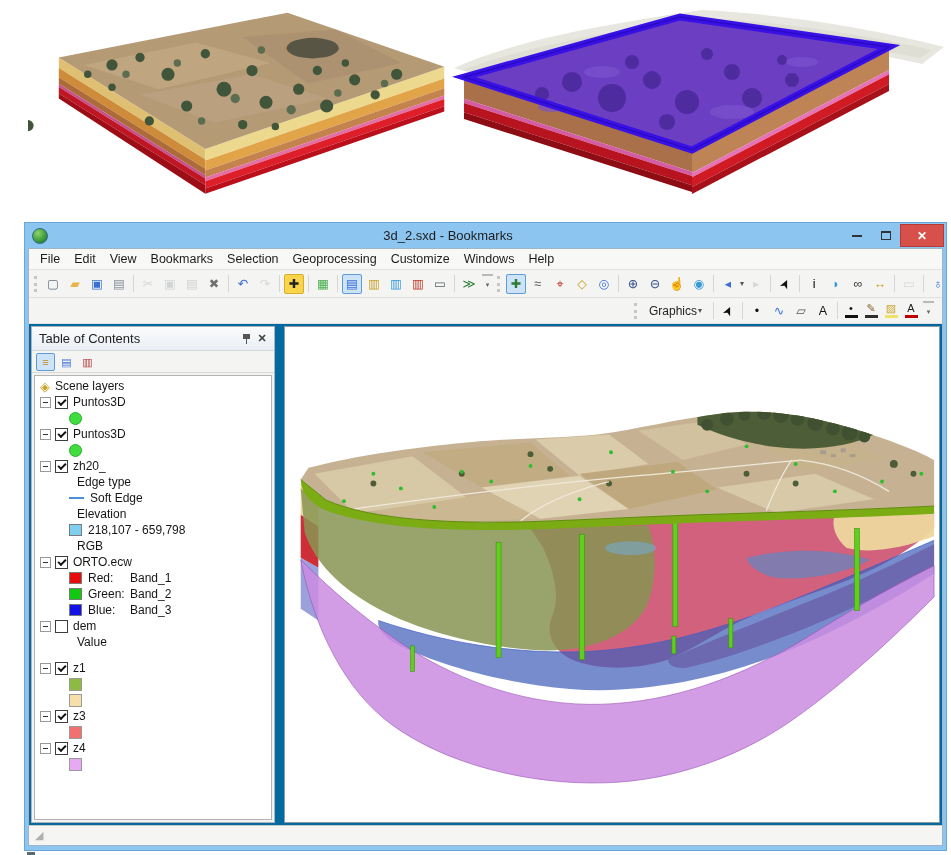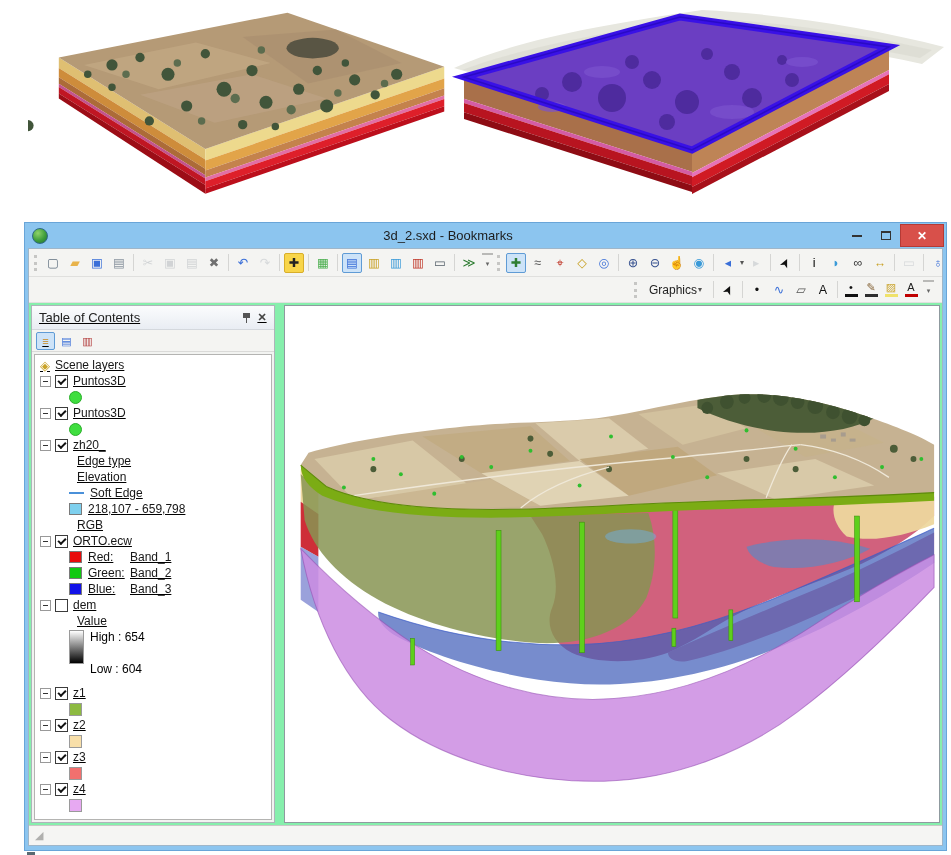--- a/index.html
+++ b/index.html
@@ -42,21 +42,21 @@
   .tbcaret{font-size:8px;color:#555;margin-left:1px;margin-right:1px;flex:0 0 auto;}
   .overflowbtn{display:inline-flex;flex-direction:column;align-items:center;justify-content:center;width:11px;height:18px;
       font-size:7px;color:#666;border-top:2px solid #b9b9b7;margin:0 2px;flex:0 0 auto;}
   .textbtn{display:inline-flex;align-items:center;height:20px;padding:0 6px;font-size:12px;color:#222;
       border:1px solid transparent;border-radius:2px;}
   .colorbtn{display:inline-flex;flex-direction:column;align-items:center;justify-content:center;width:18px;height:18px;
       margin:0 1px;flex:0 0 auto;}
   .colorbtn .cg{font-size:11px;line-height:11px;}
   .colorbtn .cbar{width:13px;height:3px;margin-top:1px;}
 
-  .content{flex:1;display:flex;min-height:0;padding:2px;gap:9px;background:#86efac;text-decoration:underline;}
+  .content{flex:1;display:flex;min-height:0;padding:2px;gap:9px;background:#0369a1;}
   
   .toc{width:244px;flex:0 0 auto;background:#f2f3f1;border:1px solid #aeb4ba;box-sizing:border-box;
       display:flex;flex-direction:column;min-height:0;}
   .toc-header{height:23px;background:linear-gradient(#fbfcfd,#e9edf3);border-bottom:1px solid #d4d8dd;
       display:flex;align-items:center;padding:0 4px 0 7px;flex:0 0 auto;}
   .toc-title{flex:1;font-size:13px;color:#222;}
   .toc-hbtn{width:16px;height:16px;display:flex;align-items:center;justify-content:center;color:#444;font-size:10px;}
   .pin-shape{position:relative;width:9px;height:12px;}
   .pin-shape::before{content:"";position:absolute;left:1px;top:1px;width:7px;height:5px;background:#555;}
   .pin-shape::after{content:"";position:absolute;left:4px;top:6px;width:1px;height:5px;background:#555;}
@@ -208,20 +208,31 @@
           <span class="minimize-shape"></span>
         </span>
       <span class="winbtn">
           <span class="maximize-shape"></span>
         </span>
       <span class="closebtn">✕</span>
     </div>
 
     <div class="client">
 
+      <div class="menubar">
+          <span class="mitem">File</span>
+          <span class="mitem">Edit</span>
+          <span class="mitem">View</span>
+          <span class="mitem">Bookmarks</span>
+          <span class="mitem">Selection</span>
+          <span class="mitem">Geoprocessing</span>
+          <span class="mitem">Customize</span>
+          <span class="mitem">Windows</span>
+          <span class="mitem">Help</span>
+        </div>
 
       <div class="toolbar">
         <span class="grip"></span>
         <span id="tb-standard" style="display:inline-flex;align-items:center;">
             <span class="tbicon" style="color: rgb(96, 112, 128);">▢</span>
             <span class="tbicon" style="color: rgb(232, 179, 75);">▰</span>
             <span class="tbicon" style="color: rgb(58, 111, 216);">▣</span>
             <span class="tbicon" style="color: rgb(138, 148, 160);">▤</span>
             <span class="tbsep"></span>
             <span class="tbicon disabled" style="color: rgb(154, 160, 168);">✂</span>
@@ -350,26 +361,26 @@
                 <div class="dotsym" style="background: rgb(63, 222, 63);"></div>
               </div>
               <div class="trow">
                 <div class="expander"></div>
                 <div class="cbx checked"></div>
                 <div>zh20_</div>
               </div>
               <div class="trow ind-txt">
                 <div>Edge type</div>
               </div>
+              <div class="trow ind-sym">
+                <div class="edgesym" style="background: rgb(74, 144, 217);"></div>
+                <div>Soft Edge</div>
+              </div>
               <div class="trow ind-txt">
                 <div>Elevation</div>
-              </div>
-              <div class="trow ind-sym">
-                <div class="edgesym" style="background: rgb(74, 144, 217);"></div>
-                <div>Soft Edge</div>
               </div>
               <div class="trow ind-sym">
                 <div class="chipsym" style="background: rgb(126, 208, 238);"></div>
                 <div>218,107 - 659,798</div>
               </div>
               <div class="trow ind-txt">
                 <div>RGB</div>
               </div>
               <div class="trow">
                 <div class="expander"></div>
@@ -392,38 +403,28 @@
                 <div>Band_3</div>
               </div>
               <div class="trow">
                 <div class="expander"></div>
                 <div class="cbx"></div>
                 <div>dem</div>
               </div>
               <div class="trow ind-txt">
                 <div>Value</div>
               </div>
-              <div class="ramp">
-                <div class="rampbar"></div>
-                <div class="ramphigh">High : 654</div>
-                <div class="ramplow">Low : 604</div>
-              </div>
               <div class="treegap"></div>
               <div class="trow">
                 <div class="expander"></div>
                 <div class="cbx checked"></div>
                 <div>z1</div>
               </div>
               <div class="trow ind-sym">
                 <div class="sqsym" style="background: rgb(141, 186, 65);"></div>
-              </div>
-              <div class="trow">
-                <div class="expander"></div>
-                <div class="cbx checked"></div>
-                <div>z2</div>
               </div>
               <div class="trow ind-sym">
                 <div class="sqsym" style="background: rgb(248, 223, 169);"></div>
               </div>
               <div class="trow">
                 <div class="expander"></div>
                 <div class="cbx checked"></div>
                 <div>z3</div>
               </div>
               <div class="trow ind-sym">

